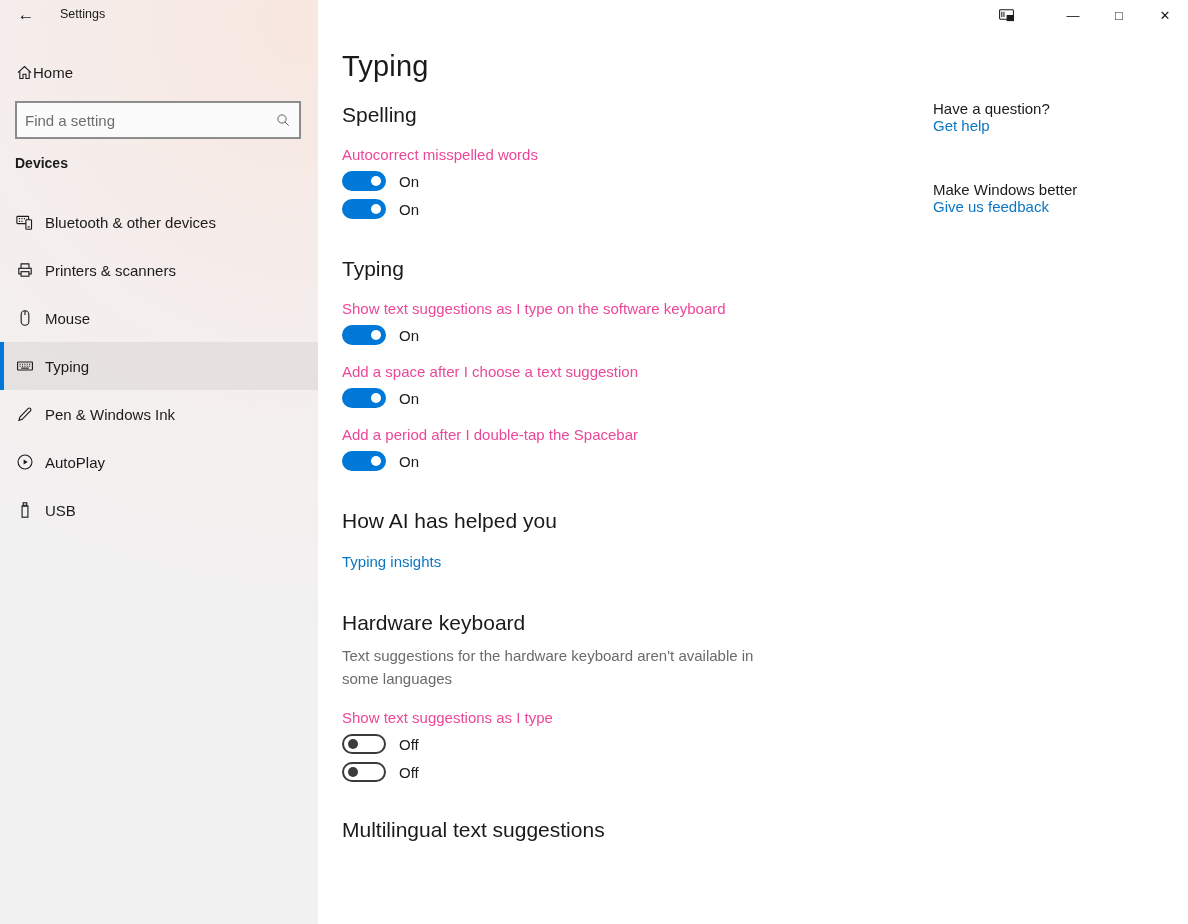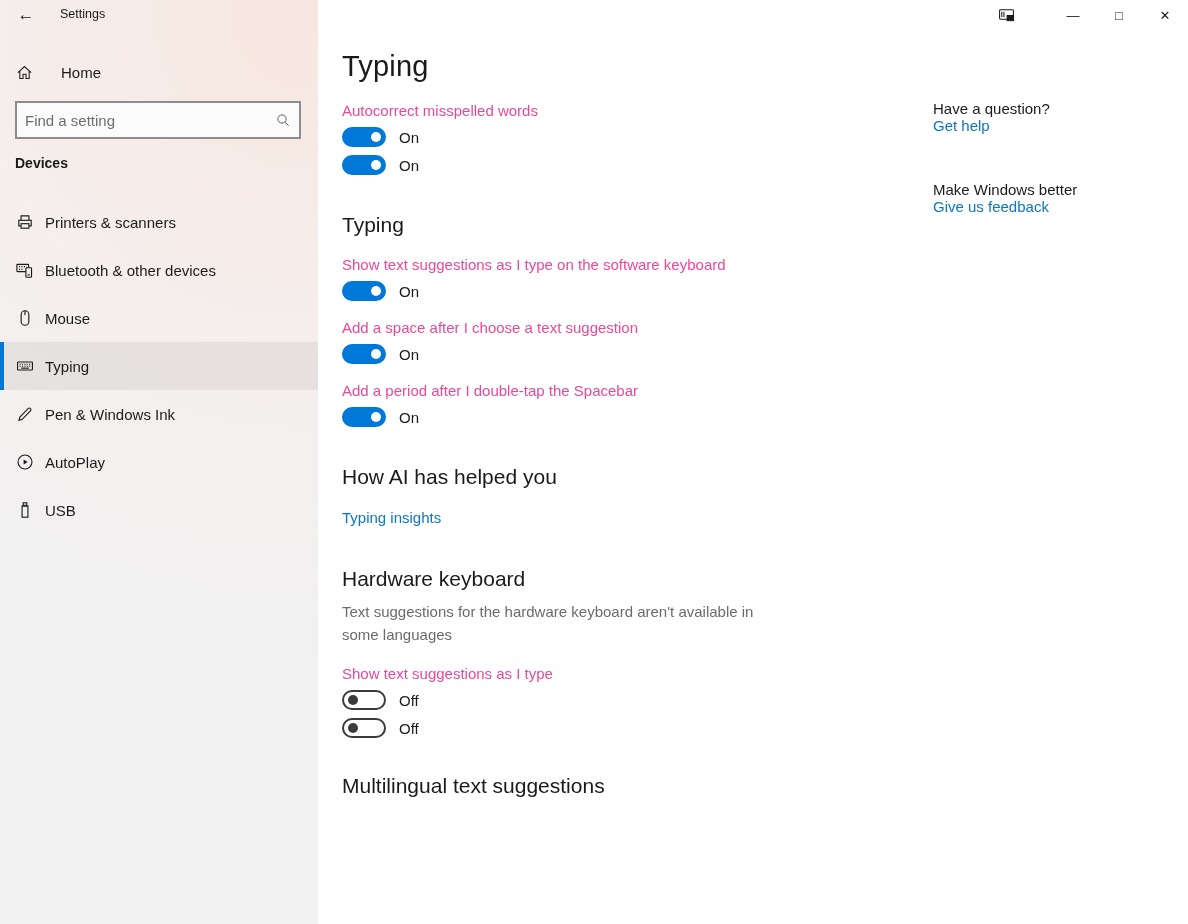--- a/index.html
+++ b/index.html
@@ -11,21 +11,21 @@
   .sidebar { position:absolute; left:0; top:0; width:318px; height:924px;
     background:radial-gradient(circle at 96% 2%, #f8e7e0 0%, #f4efee 38%, #f1f1f1 68%, #f1f1f1 100%); }
 
   .back-btn { position:absolute; left:13px; top:2px; width:26px; height:26px;
     font-size:17px; color:#1b1b1b; display:flex; align-items:center; justify-content:center; cursor:pointer; }
   .app-title { position:absolute; left:60px; top:7px; font-size:12.5px; color:#1b1b1b; }
 
   .home-row { position:absolute; left:0; top:56px; width:318px; height:32px;
     display:flex; align-items:center; cursor:pointer; }
   .home-row .icon { margin-left:16px; width:17px; height:17px; }
-  .home-row .lbl { margin-left:28px; font-size:15px; }
+  .home-row .lbl { margin-left:0; font-size:15px; }
 
   .search-box { position:absolute; left:15px; top:101px; width:286px; height:38px;
     border:2px solid #8c8c8c; background:#fbfbfb; display:flex; align-items:center; }
   .search-box input { flex:1; border:none; outline:none; background:transparent;
     font-size:15px; padding:0 8px; color:#1b1b1b; font-family:inherit; }
   .search-box input::placeholder { color:#6e6e6e; }
   .search-box .mag { margin-right:8px; width:15px; height:15px; }
 
   .devices-heading { position:absolute; left:15px; top:155px; font-size:14px; font-weight:bold; color:#1b1b1b; }
 
@@ -108,44 +108,44 @@
     </span>
   </div>
 
   <div class="devices-heading">Devices</div>
 
   <div class="nav">
 
     <div class="nav-item">
       <span class="icon">
         <svg viewBox="0 0 16 16">
-          <path d="M4.5 6.5 V2.5 H11.5 V6.5"></path>
-          <rect x="2.5" y="6.5" width="11" height="5"></rect>
-          <rect x="4.5" y="9.5" width="7" height="4" style="fill:#f2f0ef"></rect>
-        </svg>
-      </span>
-      <span class="lbl">Printers &amp; scanners</span>
-    </div>
-
-    <div class="nav-item">
-      <span class="icon">
-        <svg viewBox="0 0 16 16">
           <rect x="0.8" y="3" width="10.4" height="6.4" rx="0.5"></rect>
           <line x1="2.6" y1="5" x2="9.4" y2="5" stroke-dasharray="1 1.2"></line>
           <line x1="2.6" y1="7.4" x2="7" y2="7.4" stroke-dasharray="1 1.2"></line>
           <rect x="8.8" y="6" width="5" height="8.4" rx="0.6" style="fill:#f2f0ef"></rect>
           <line x1="10.3" y1="12.4" x2="12.3" y2="12.4"></line>
         </svg>
       </span>
       <span class="lbl">Bluetooth &amp; other devices</span>
     </div>
 
     <div class="nav-item">
       <span class="icon">
         <svg viewBox="0 0 16 16">
+          <path d="M4.5 6.5 V2.5 H11.5 V6.5"></path>
+          <rect x="2.5" y="6.5" width="11" height="5"></rect>
+          <rect x="4.5" y="9.5" width="7" height="4" style="fill:#f2f0ef"></rect>
+        </svg>
+      </span>
+      <span class="lbl">Printers &amp; scanners</span>
+    </div>
+
+    <div class="nav-item">
+      <span class="icon">
+        <svg viewBox="0 0 16 16">
           <rect x="4.6" y="1.6" width="6.8" height="12.8" rx="3.4"></rect>
           <line x1="8" y1="1.8" x2="8" y2="5.4"></line>
         </svg>
       </span>
       <span class="lbl">Mouse</span>
     </div>
 
     <div class="nav-item selected">
       <span class="icon">
         <svg viewBox="0 0 16 16">
@@ -189,20 +189,21 @@
       <span class="lbl">USB</span>
     </div>
 
   </div>
 </div>
 
 <div class="main">
   <div class="content">
     <h1 class="page-title">Typing</h1>
 
+    <h2 class="section s-spelling">Spelling</h2>
 
     <div class="setting-label">Autocorrect misspelled words</div>
     <div class="toggle-row">
       <div class="toggle on">
           <div class="knob"></div>
         </div>
       <span class="state-lbl">On</span>
     </div>
 
     <div class="toggle-row">

